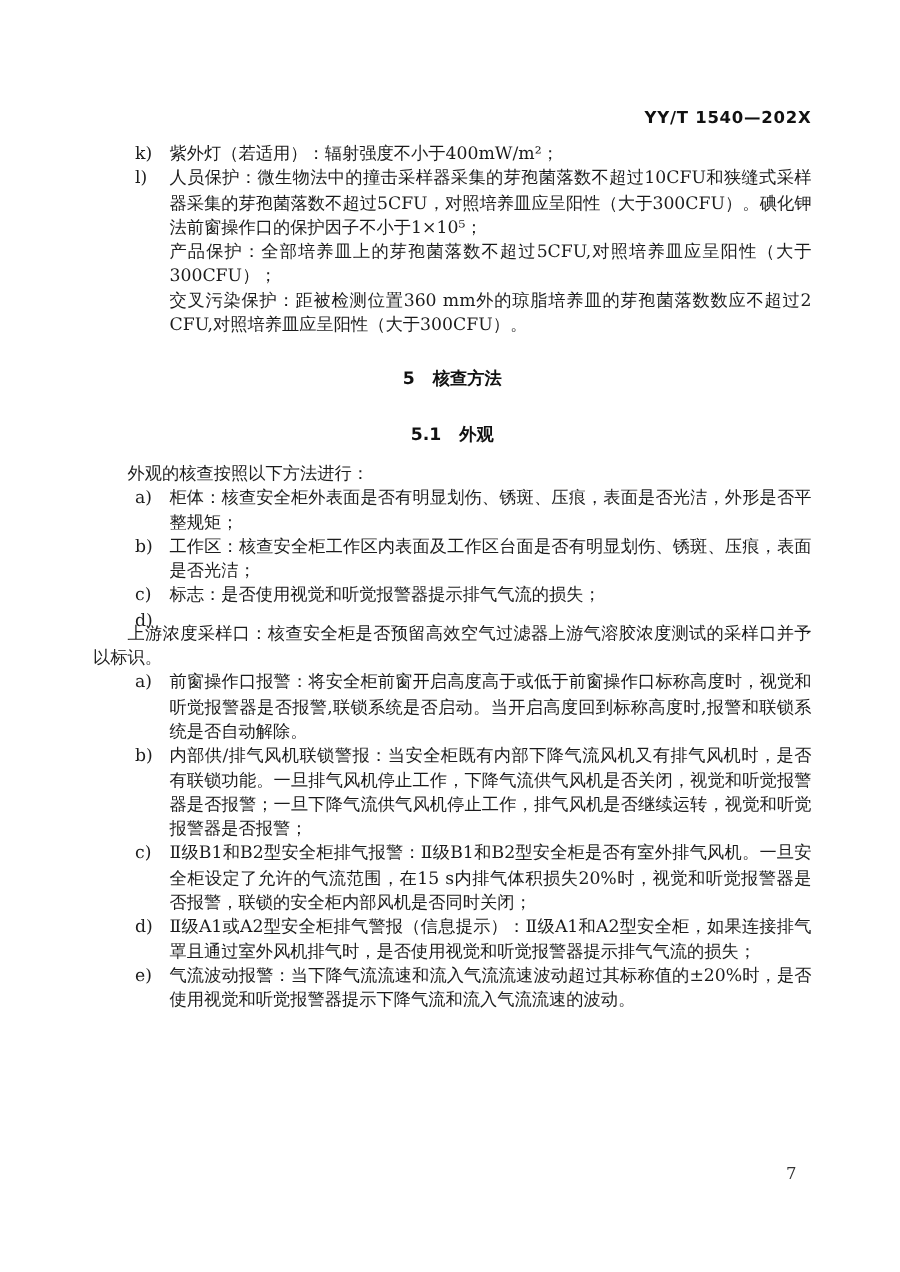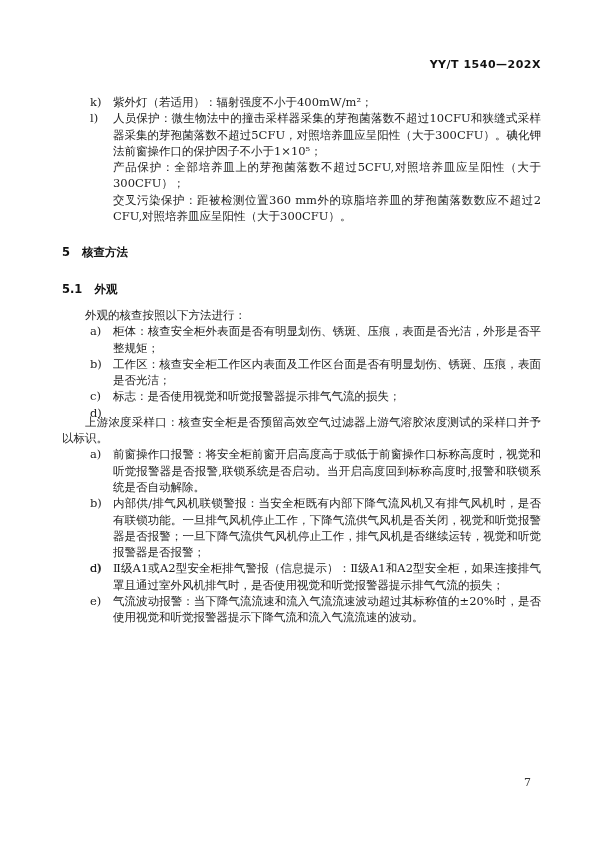--- a/index.html
+++ b/index.html
@@ -7,21 +7,21 @@
     position: relative;
     width: 600px;
     height: 848px;
     background: #ffffff;
     overflow: hidden;
     font-family: "DejaVu Serif", "Liberation Serif", serif;
     color: #1c1c1c;
   }
   .doc-number {
     position: absolute;
-    top: 58px;
+    top: 72px;
     right: 59px;
     font-family: "DejaVu Sans", "Liberation Sans", sans-serif;
     font-weight: bold;
     font-size: 11px;
     letter-spacing: 0.5px;
     color: #111111;
   }
   .content {
     position: absolute;
     left: 62px;
@@ -39,21 +39,21 @@
     position: absolute;
     left: 28px;
     top: 0;
   }
   .li p { margin: 0; }
   .sec-h {
     font-family: "DejaVu Sans", "Liberation Sans", sans-serif;
     font-weight: bold;
     font-size: 11.5px;
     color: #111111;
-    text-align: left;
+    text-align: center;
   }
   .sec-h .sec-num { display: inline-block; margin-right: 12px; }
   .sec-h.mt-lg { margin-top: 20px; }
   .sec-h.mt-md { margin-top: 14px; }
   .sec-h.mt-sm { margin-top: 13px; }
   .intro-para { margin: 10px 0 0 0; text-indent: 2em; }
   .intro-para.tight { margin-top: 9px; }
   .body-para { margin: 0; text-indent: 2em; }
   .paras-block { margin-top: 9px; }
   .page-number {
@@ -118,20 +118,21 @@
     <div class="li">
       <span class="li-label">a)</span>
       <p>前窗操作口报警：将安全柜前窗开启高度高于或低于前窗操作口标称高度时，视觉和听觉报警器是否报警,联锁系统是否启动。当开启高度回到标称高度时,报警和联锁系统是否自动解除。</p>
     </div>
     <div class="li">
       <span class="li-label">b)</span>
       <p>内部供/排气风机联锁警报：当安全柜既有内部下降气流风机又有排气风机时，是否有联锁功能。一旦排气风机停止工作，下降气流供气风机是否关闭，视觉和听觉报警器是否报警；一旦下降气流供气风机停止工作，排气风机是否继续运转，视觉和听觉报警器是否报警；</p>
     </div>
     <div class="li">
       <span class="li-label">c)</span>
+      <p>Ⅱ级B1和B2型安全柜排气报警：Ⅱ级B1和B2型安全柜是否有室外排气风机。一旦安全柜设定了允许的气流范围，在15 s内排气体积损失20%时，视觉和听觉报警器是否报警，联锁的安全柜内部风机是否同时关闭；</p>
     </div>
     <div class="li">
       <span class="li-label">d)</span>
       <p>Ⅱ级A1或A2型安全柜排气警报（信息提示）：Ⅱ级A1和A2型安全柜，如果连接排气罩且通过室外风机排气时，是否使用视觉和听觉报警器提示排气气流的损失；</p>
     </div>
     <div class="li">
       <span class="li-label">e)</span>
       <p>气流波动报警：当下降气流流速和流入气流流速波动超过其标称值的±20%时，是否使用视觉和听觉报警器提示下降气流和流入气流流速的波动。</p>
     </div>
 

